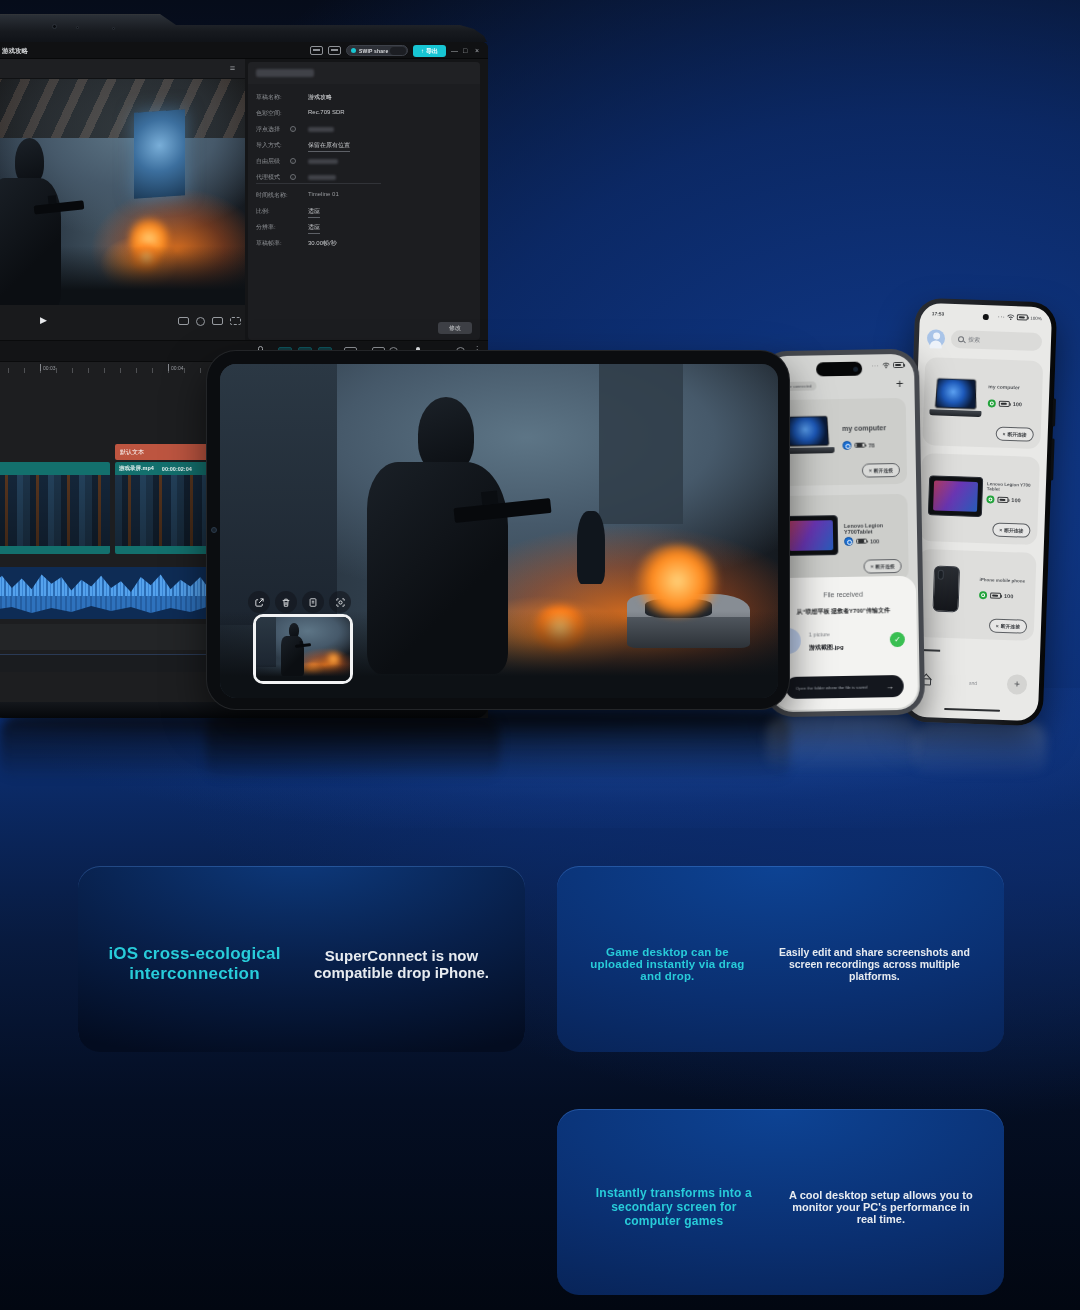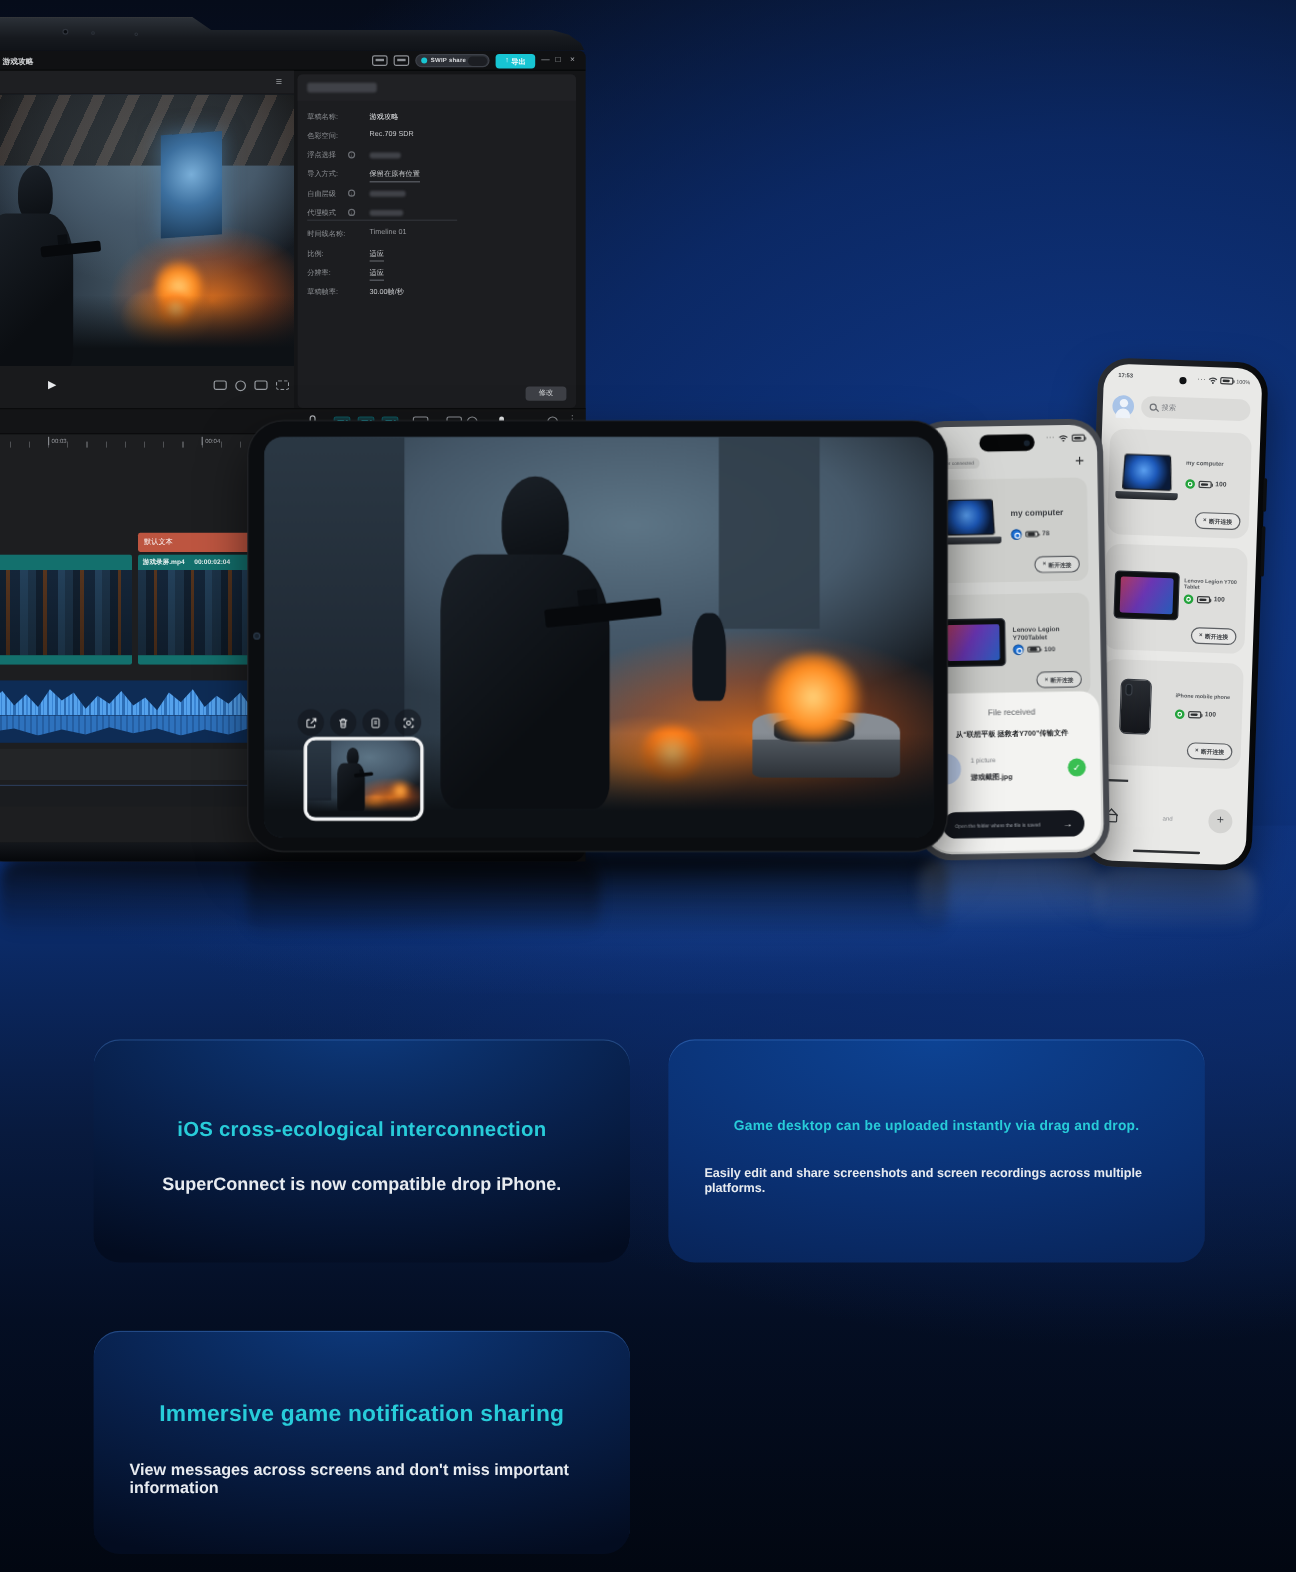--- a/index.html
+++ b/index.html
@@ -191,21 +191,21 @@
   .a-card{position:absolute;left:7px;right:7px;height:88px;background:#dededc;border-radius:12px;}
   .a-name{position:absolute;font-size:5px;color:#55585c;font-weight:700;}
   .a-nav-line{position:absolute;left:6px;bottom:66px;width:26px;height:2px;background:#3a3d41;}
   .a-home{position:absolute;left:16px;bottom:32px;width:8px;height:7px;border:1.2px solid #3a3d41;border-radius:1px;}
   .a-home:before{content:"";position:absolute;left:-1.8px;top:-4px;width:7px;height:7px;border-top:1.2px solid #3a3d41;border-left:1.2px solid #3a3d41;transform:rotate(45deg);}
   .a-and{position:absolute;left:0;bottom:33px;width:100%;text-align:center;font-size:5px;color:#8a8d91;}
   .a-plus{position:absolute;right:12px;bottom:26px;width:20px;height:20px;border-radius:50%;background:#d4d4d2;text-align:center;line-height:20px;font-size:10px;color:#3a3d41;}
   .a-indicator{position:absolute;left:50%;bottom:8px;transform:translateX(-50%);width:56px;height:2.5px;border-radius:2px;background:#2c2e31;}
   
   .feat-card{position:absolute;width:447px;height:186px;border-radius:22px;overflow:hidden;
-    display:flex;flex-direction:column;align-items:center;justify-content:center;gap:27px;padding:10px 30px 0;text-align:left;
+    display:flex;align-items:center;justify-content:center;gap:27px;padding:10px 30px 0;text-align:center;
     box-shadow:inset 0 1px 0 rgba(100,165,255,.28);}
   .feat-card.dark{background:radial-gradient(120% 130% at 50% -8%, #0d3a7e 0%, #08204b 46%, #030c20 88%);}
   .feat-card.bright{background:radial-gradient(130% 140% at 50% 0%, #0d4394 0%, #0a2f70 52%, #071d49 100%);}
   .feat-title{margin:0;color:#28ccd9;font-weight:600;letter-spacing:.2px;}
   .feat-sub{margin:0;color:#e7ebf0;font-weight:700;}
   .f1 .feat-title{font-size:17px;} .f1 .feat-sub{font-size:15px;}
   .f2 .feat-title{font-size:11.5px;font-weight:700;} .f2 .feat-sub{font-size:10.5px;}
   .f3 .feat-title{font-size:19px;} .f3 .feat-sub{font-size:13.5px;font-weight:600;}
   .f4 .feat-title{font-size:12px;font-weight:700;} .f4 .feat-sub{font-size:11px;}
 </style>
@@ -601,18 +601,18 @@
   </div>
 
   <div class="feat-card dark f1" style="left:78px;top:866px;">
     <h3 class="feat-title">iOS cross-ecological interconnection</h3>
     <p class="feat-sub">SuperConnect is now compatible drop iPhone.</p>
   </div>
   <div class="feat-card bright f2" style="left:557px;top:866px;">
     <h3 class="feat-title">Game desktop can be uploaded instantly via drag and drop.</h3>
     <p class="feat-sub">Easily edit and share screenshots and screen recordings across multiple platforms.</p>
   </div>
-  <div class="feat-card dark f3" style="left:78px;top:1109px;">
-    <h3 class="feat-title">Immersive game notification sharing</h3>
-    <p class="feat-sub">View messages across screens and don't miss important information</p>
+  <div class="feat-card bright f4" style="left:557px;top:1109px;">
+    <h3 class="feat-title">Instantly transforms into a secondary screen for computer games</h3>
+    <p class="feat-sub">A cool desktop setup allows you to monitor your PC's performance in real time.</p>
   </div>
 
 </div>
 
 </body></html>

